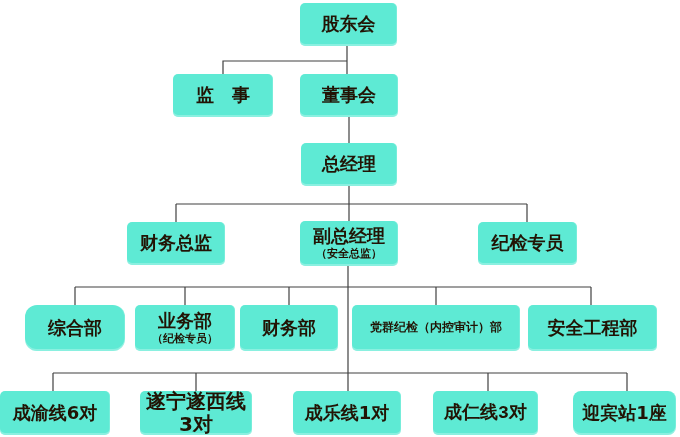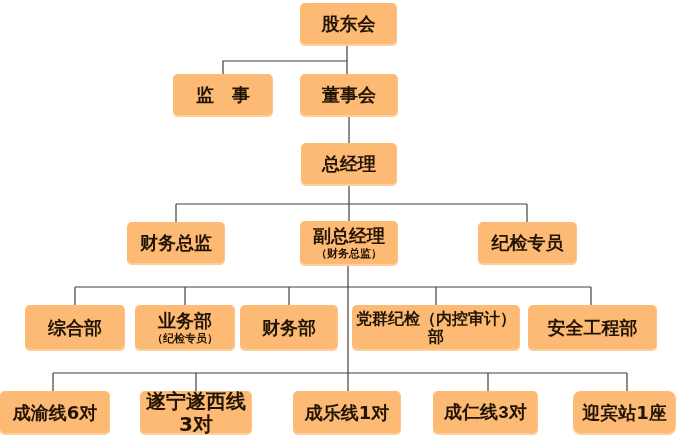--- a/index.html
+++ b/index.html
@@ -11,46 +11,46 @@
     position:relative;
     width:680px;height:437px;
     background:#ffffff;
     overflow:hidden;
   }
   .connectors{
     position:absolute;left:0;top:0;width:680px;height:437px;
   }
   .node{
     position:absolute;
-    background:#fdba74;
+    background:#5eead4;
     border-radius:5px;
     box-shadow:inset 0 -2px 0 rgba(255,255,255,0.28), inset -1px 0 0 rgba(255,255,255,0.15);
     display:flex;
     flex-direction:column;
     align-items:center;
     justify-content:center;
     color:#221405;
     font-weight:bold;
     text-align:center;
     line-height:1.15;
     box-sizing:border-box;
   }
   .node .label{font-size:18px;}
   .node .sublabel{font-size:11px;font-weight:bold;margin-top:1px;}
-  .node.small-label .label{font-size:16px;}
+  .node.small-label .label{font-size:12px;}
   .node.tight-label .label{font-size:20px;letter-spacing:0;}
   
   #n-shareholders{left:300px;top:3px;width:97px;height:43px;}
   #n-supervisor{left:173px;top:74px;width:100px;height:43px;}
   #n-board{left:300px;top:74px;width:98px;height:43px;}
   #n-gm{left:301px;top:143px;width:96px;height:43px;}
   #n-cfo{left:127px;top:222px;width:98px;height:43px;}
   #n-deputy{left:300px;top:221px;width:98px;height:45px;}
   #n-discipline{left:478px;top:222px;width:99px;height:43px;}
-  #n-general-dept{left:25px;top:305px;width:100px;height:46px;}
+  #n-general-dept{left:25px;top:305px;width:100px;height:46px;border-radius:12px;}
   #n-business-dept{left:135px;top:305px;width:100px;height:46px;}
   #n-finance-dept{left:240px;top:305px;width:98px;height:46px;}
   #n-party-dept{left:352px;top:305px;width:168px;height:46px;}
   #n-safety-dept{left:528px;top:305px;width:129px;height:46px;}
   #n-chengyu{left:0px;top:391px;width:110px;height:44px;}
   #n-suining{left:140px;top:391px;width:112px;height:44px;}
   #n-chengle{left:293px;top:391px;width:108px;height:44px;}
   #n-chengren{left:433px;top:391px;width:105px;height:44px;font-family:Liberation Mono, monospace;}
   #n-yingbin{left:573px;top:391px;width:103px;height:44px;border-radius:8px;}
 </style>
@@ -107,21 +107,21 @@
   <div class="node" id="n-gm">
     <span class="label">总经理</span>
   </div>
 
   <div class="node" id="n-cfo">
     <span class="label">财务总监</span>
   </div>
 
   <div class="node" id="n-deputy">
     <span class="label">副总经理</span>
-    <span class="sublabel">（财务总监）</span>
+    <span class="sublabel">（安全总监）</span>
   </div>
 
   <div class="node" id="n-discipline">
     <span class="label">纪检专员</span>
   </div>
 
   <div class="node" id="n-general-dept">
     <span class="label">综合部</span>
   </div>
 

